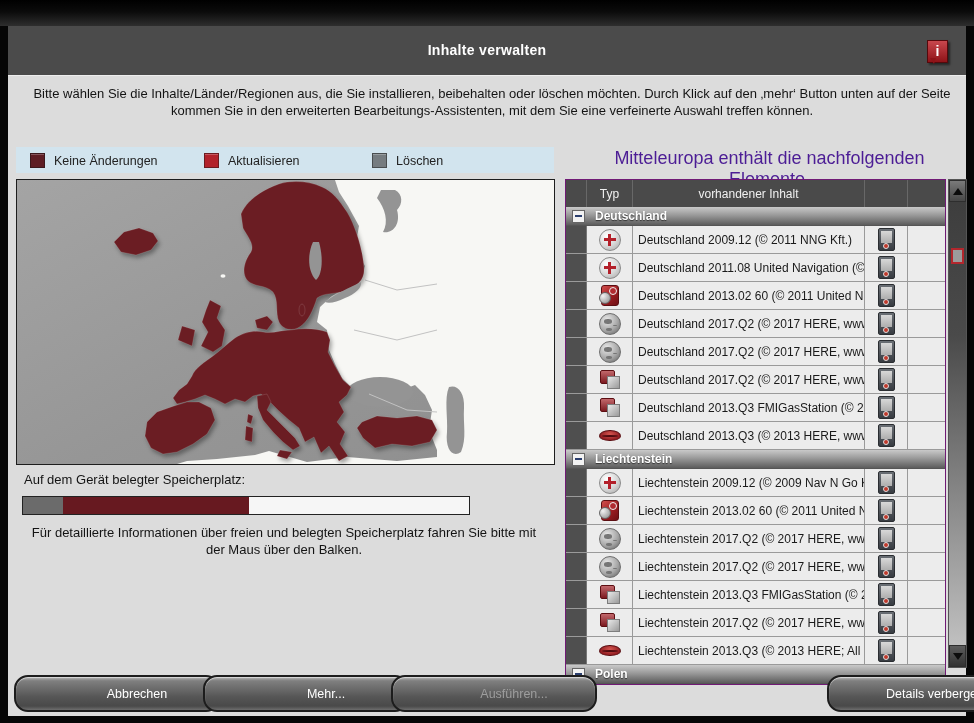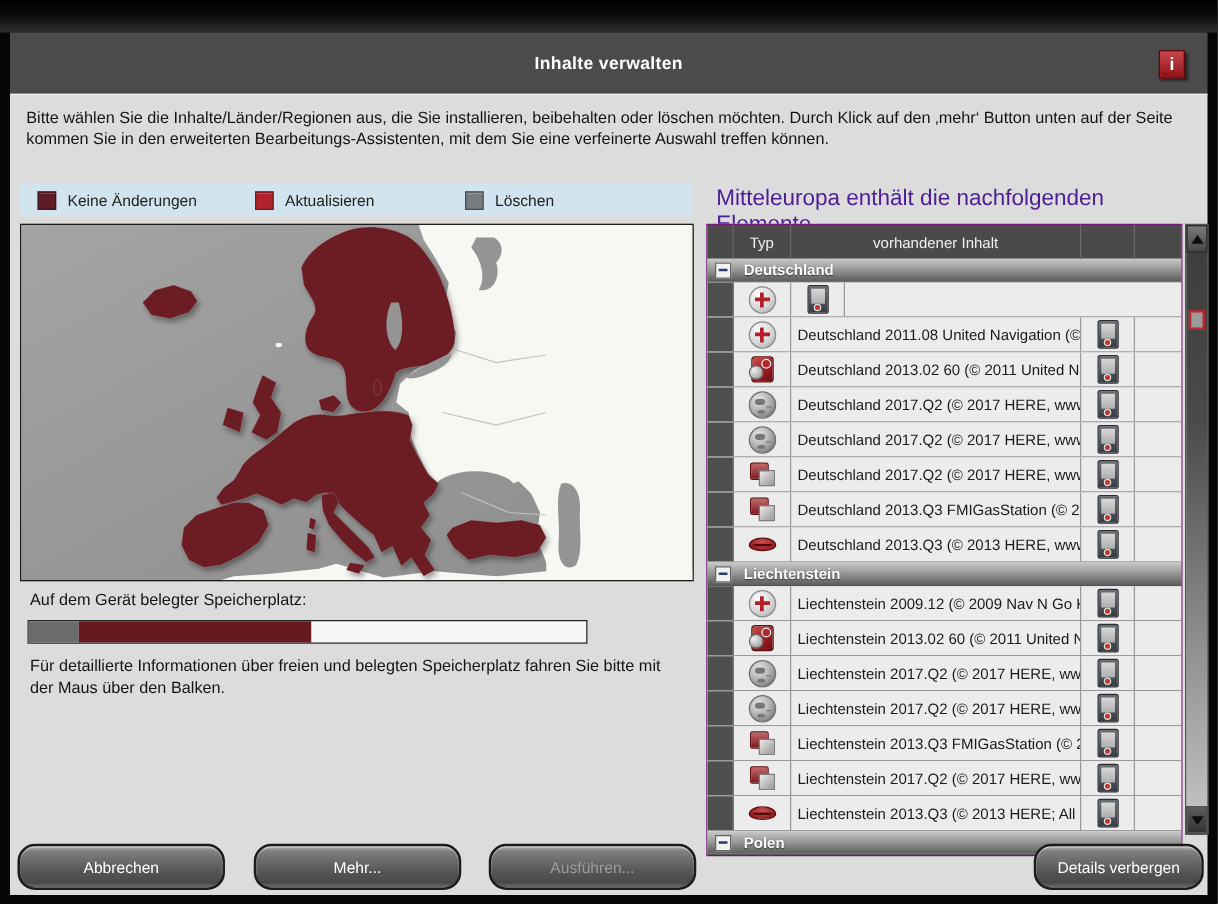--- a/index.html
+++ b/index.html
@@ -11,21 +11,21 @@
   .titlebar{position:absolute;left:8px;right:8px;top:26px;height:49px;background:#4b4b4b;
             border-bottom:1px solid #242424;}
   .title{color:#fff;font-size:14px;font-weight:bold;text-align:center;line-height:49px;letter-spacing:.3px;}
   .info-badge{position:absolute;right:18px;top:14px;width:19px;height:21px;cursor:pointer;
               background:linear-gradient(180deg,#c8474d,#8f1318);border:1px solid #55090c;
               color:#fff;font-weight:bold;font-size:14px;text-align:center;line-height:21px;
               box-shadow:2px 2px 2px rgba(0,0,0,.5);}
   .info-badge:after{content:"";position:absolute;left:2px;bottom:-6px;
               border:4px solid transparent;border-top:6px solid #8f1318;border-right-width:2px;}
   .content{position:absolute;left:8px;right:8px;top:75px;bottom:7px;background:#dcdcdc;
-           border-top:1px solid #eee;}
+           border-top:1px solid #eee;text-align:center;}
   
   .intro{position:absolute;left:13px;top:9px;width:942px;font-size:13px;color:#141414;line-height:17px;}
   
   .legend{position:absolute;left:8px;top:71px;width:538px;height:26px;background:#d2e4ee;}
   .legend-item{position:absolute;top:6px;display:flex;align-items:center;gap:9px;}
   .li-1{left:14px}.li-2{left:188px}.li-3{left:356px}
   .sq{width:13px;height:13px;border:1px solid rgba(20,20,20,.45);
       box-shadow:inset 0 1px 0 rgba(255,255,255,.25);}
   .sq-keep{background:#5e1d24;} .sq-update{background:#b2222b;} .sq-delete{background:#767c80;}
   .legend-label{font-size:12.5px;color:#222;}
@@ -95,21 +95,21 @@
       border:1px solid #2e2e2e;display:flex;align-items:center;justify-content:center;cursor:pointer;}
   .sb-up{top:0;} .sb-down{bottom:0;background:linear-gradient(180deg,#5c5c5c,#333);}
   .tri-up{width:0;height:0;border-left:5px solid transparent;border-right:5px solid transparent;border-bottom:7px solid #0c0c0c;}
   .tri-down{width:0;height:0;border-left:5px solid transparent;border-right:5px solid transparent;border-top:7px solid #0c0c0c;}
   .sb-thumb{position:absolute;left:2px;right:2px;top:68px;height:12px;background:#9b9b9b;
       border:2px solid #b3272d;cursor:grab;}
   
   .btn{position:absolute;top:599px;height:33px;border-radius:14px;border:2px solid #1c1c1c;
        background:linear-gradient(180deg,#b2b2b2 0%,#7f7f7f 12%,#565656 60%,#494949 88%,#6d6d6d 100%);
        color:#fff;font-size:12.5px;display:flex;align-items:center;justify-content:center;cursor:pointer;
-       box-shadow:inset 0 1px 1px rgba(255,255,255,.55);}
+       box-shadow:inset 0 1px 1px rgba(255,255,255,.55);padding-left:40px;}
   .btn-cancel{left:6px;width:162px;}
   .btn-more{left:195px;width:162px;}
   .btn-execute{left:383px;width:162px;color:#9d9d9d;cursor:default;}
   .btn-details{left:819px;width:132px;}
 </style>
 </head>
 <body>
 
 <div class="screen">
   <div class="chrome-top"></div>
@@ -202,20 +202,21 @@
       <div class="group">
         <span class="ic-minus"></span>
         <span class="group-name">Deutschland</span>
       </div>
 
       <div class="row">
         <div class="cell c0"></div>
         <div class="cell c1">
             <span class="ic ic-add"></span>
           </div>
+        <div class="cell c2">Deutschland 2009.12 (© 2011 NNG Kft.)</div>
         <div class="cell c3">
             <span class="ic ic-device"></span>
           </div>
         <div class="cell c4"></div>
       </div>
       <div class="row">
         <div class="cell c0"></div>
         <div class="cell c1">
             <span class="ic ic-add"></span>
           </div>

